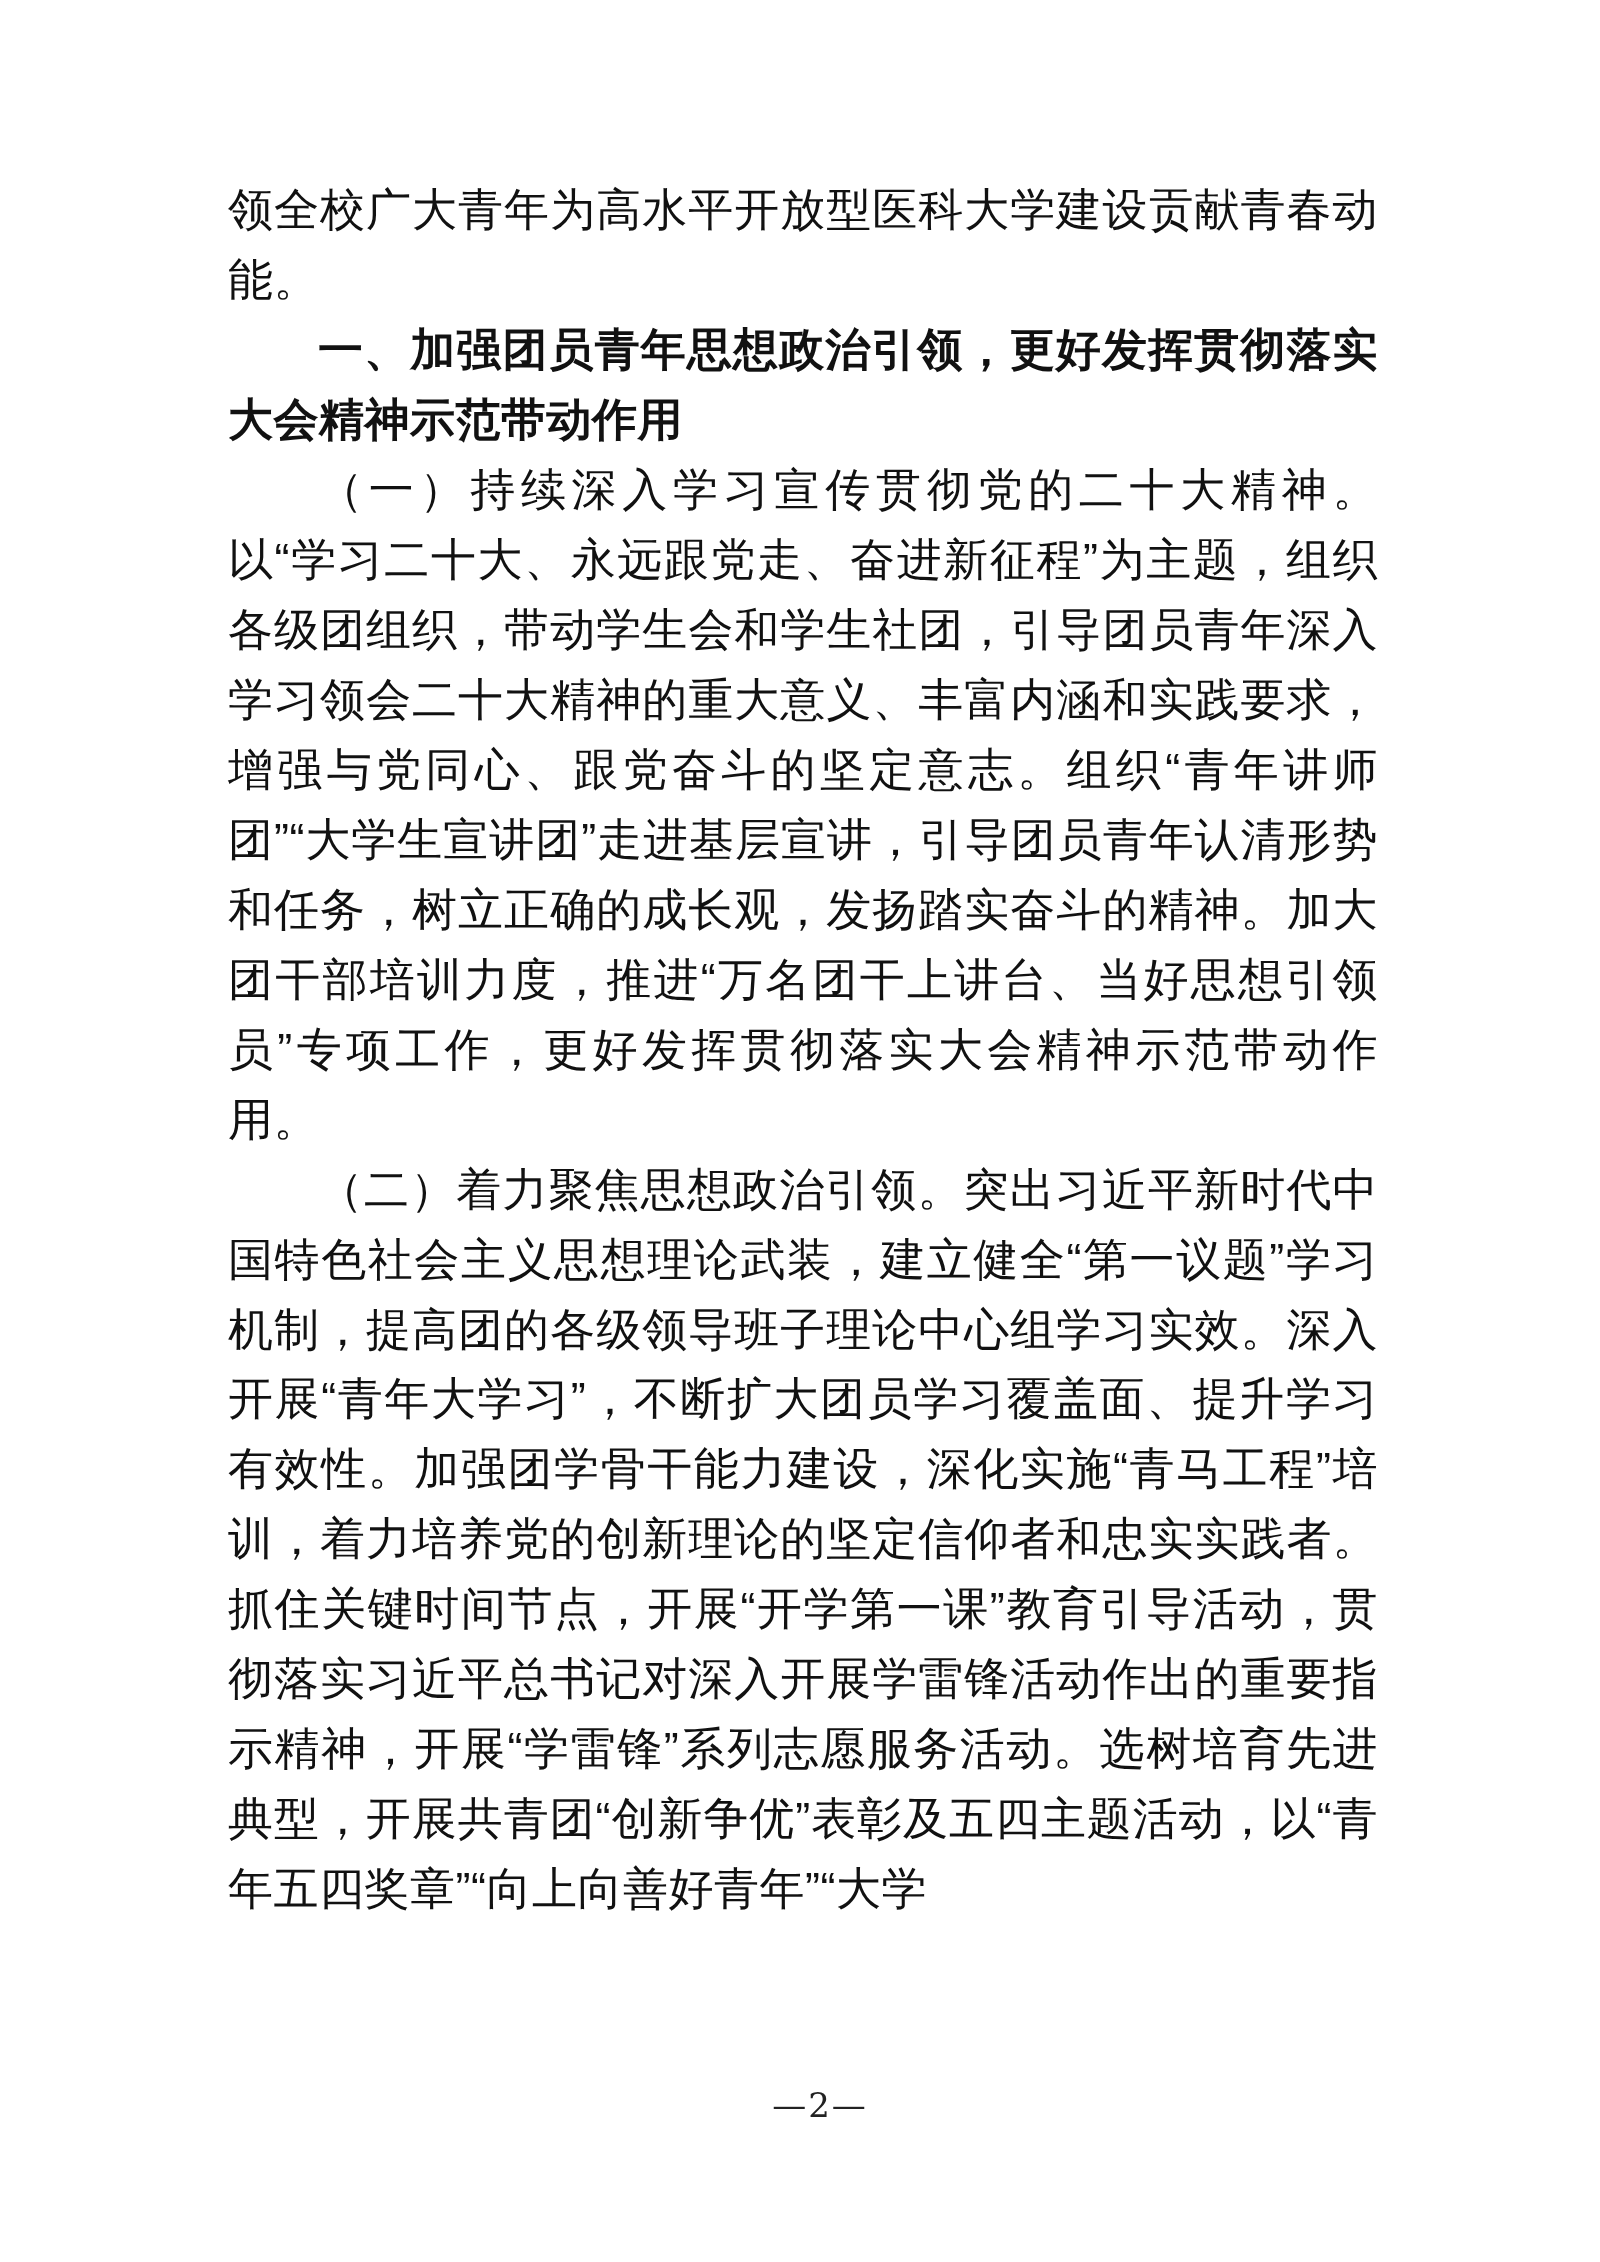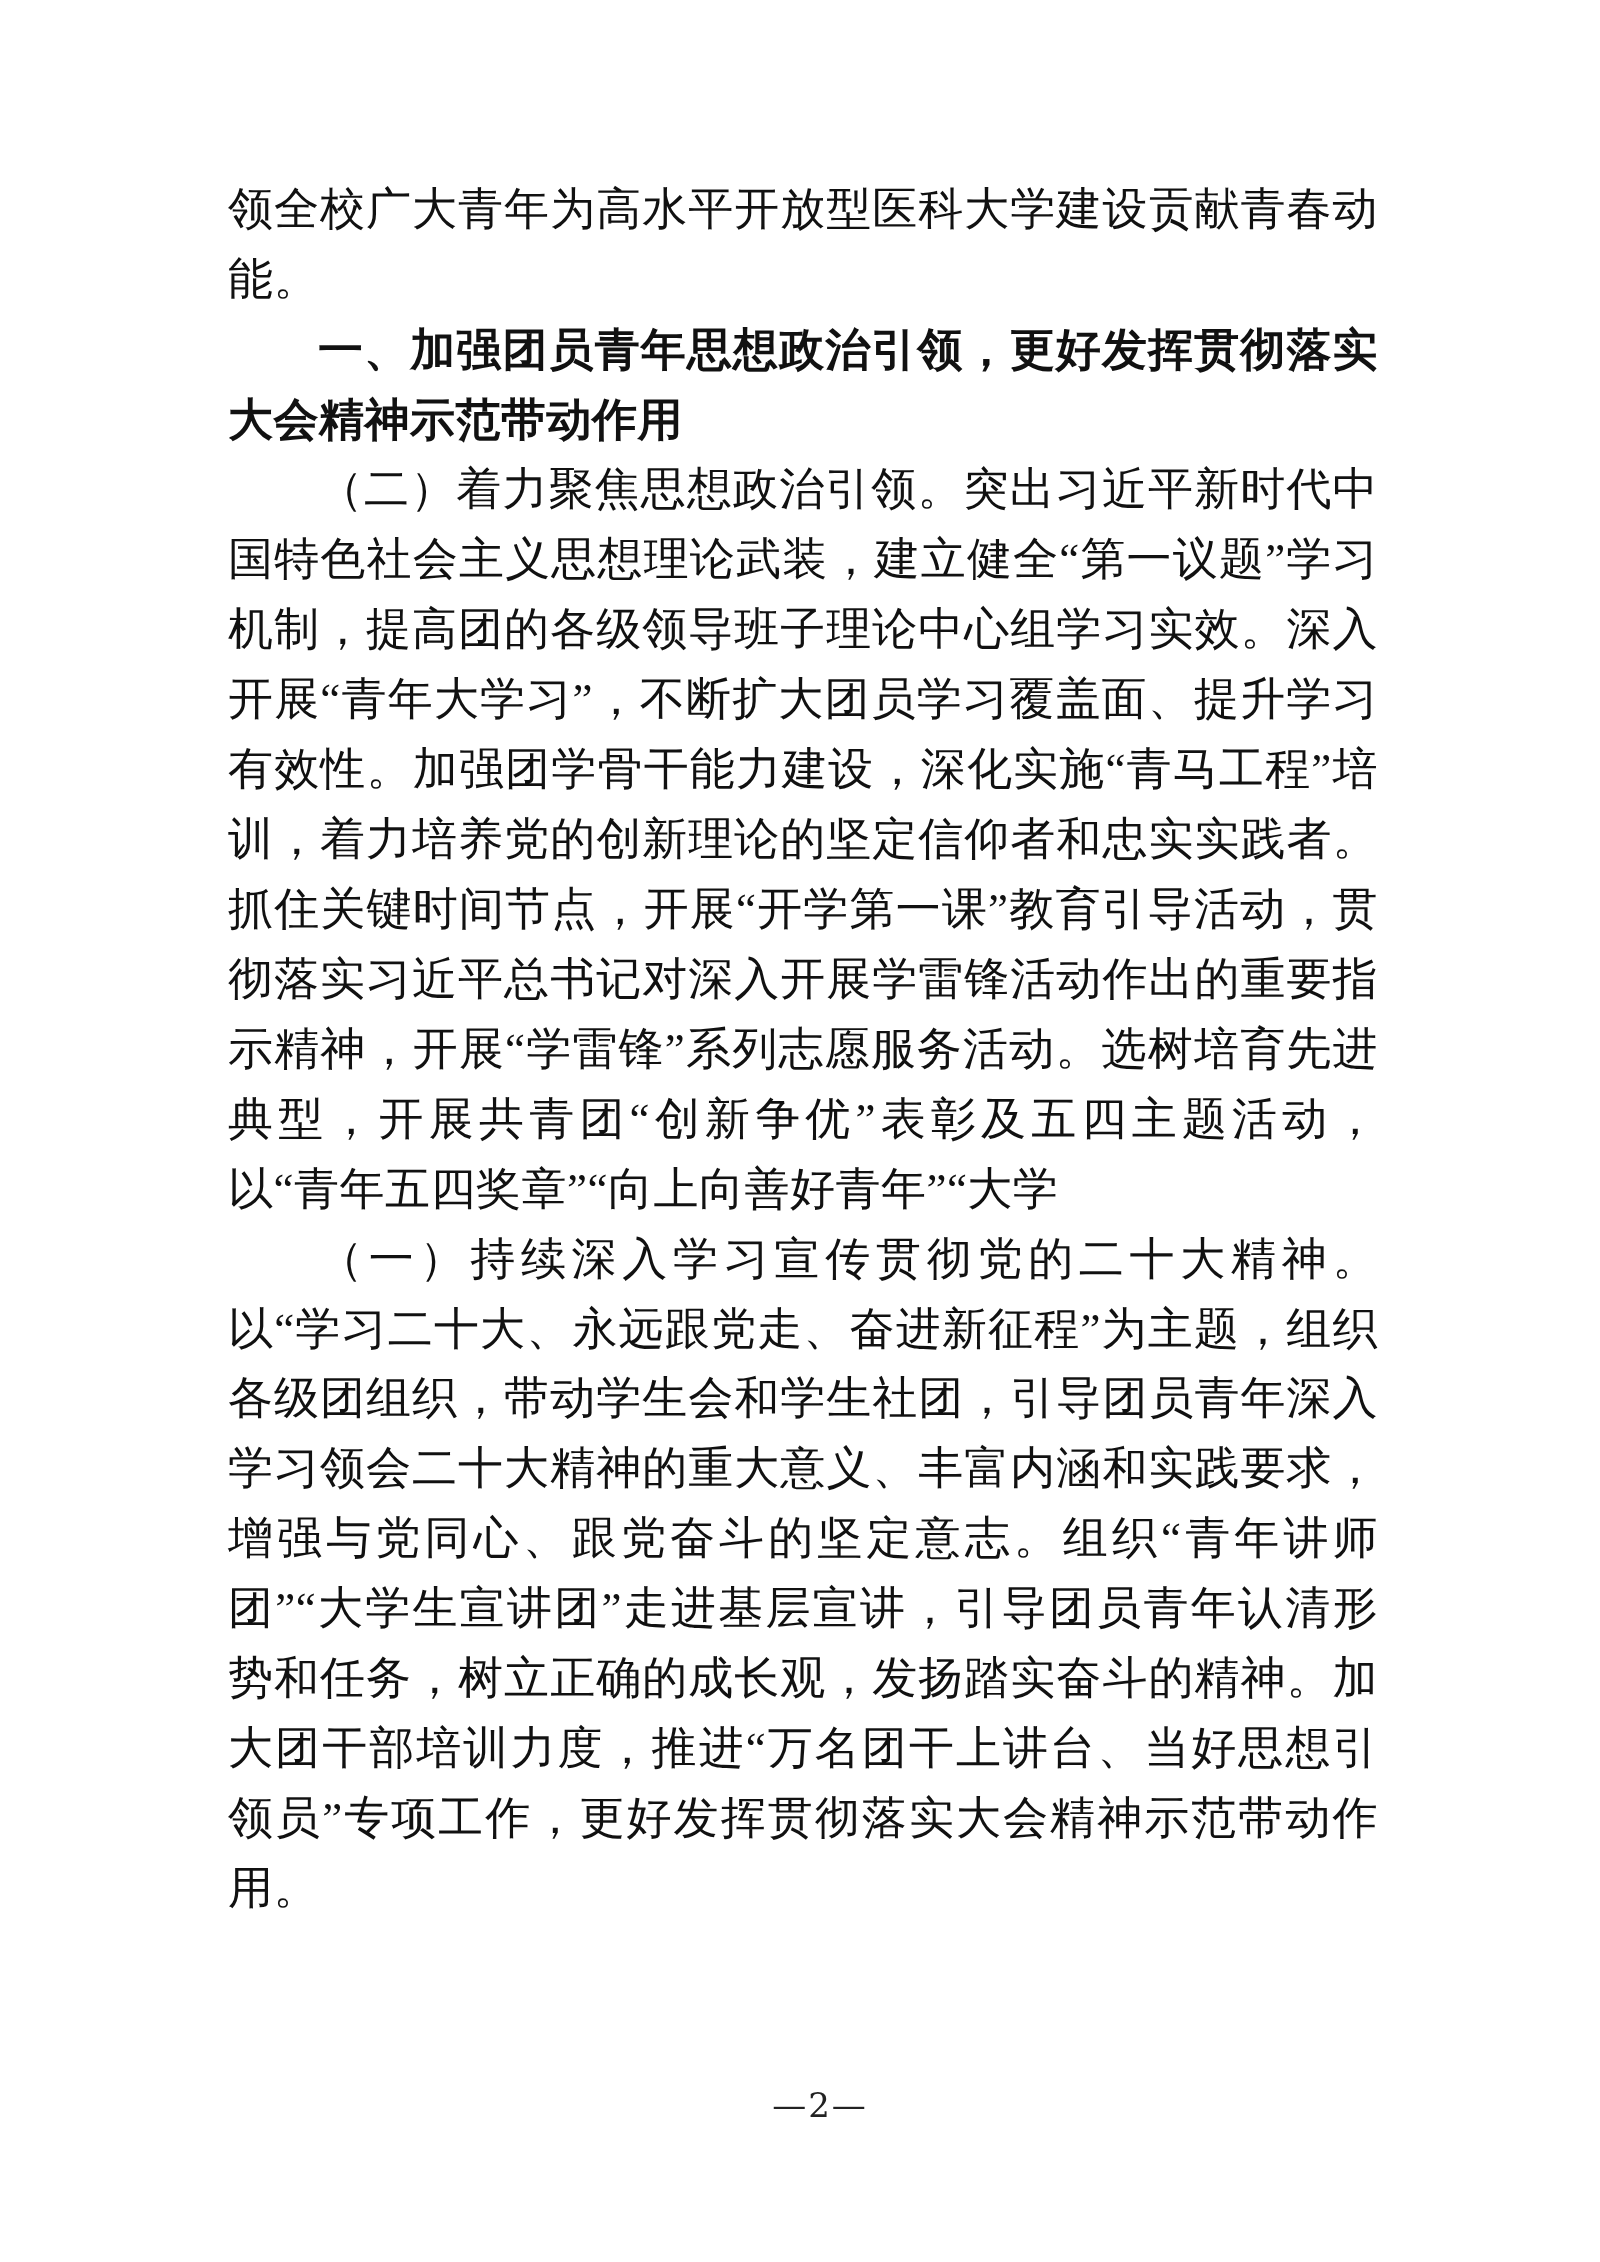--- a/index.html
+++ b/index.html
@@ -16,21 +16,21 @@
     box-sizing: border-box;
     overflow: hidden;
   }
   .content {
     position: absolute;
     left: 228px;
     top: 175px;
     width: 1150px;
   }
   .para {
-    font-family: Liberation Serif, serif;
+    font-family: Liberation Sans, sans-serif;
     font-size: 45px;
     line-height: 1.555;
     color: #111111;
     text-align: justify;
     text-justify: inter-ideograph;
     margin: 0 0 0 0;
     letter-spacing: 0.5px;
   }
   .para.indent {
     text-indent: 90px;
@@ -63,19 +63,19 @@
     padding-left: 40px;
   }
 </style>
 </head>
 <body>
 
 <div class="page">
   <div class="content">
     <p class="para">领全校广大青年为高水平开放型医科大学建设贡献青春动能。</p>
     <p class="heading">一、加强团员青年思想政治引领，更好发挥贯彻落实大会精神示范带动作用</p>
+    <p class="para indent">（一）持续深入学习宣传贯彻党的二十大精神。以“学习二十大、永远跟党走、奋进新征程”为主题，组织各级团组织，带动学生会和学生社团，引导团员青年深入学习领会二十大精神的重大意义、丰富内涵和实践要求，增强与党同心、跟党奋斗的坚定意志。组织“青年讲师团”“大学生宣讲团”走进基层宣讲，引导团员青年认清形势和任务，树立正确的成长观，发扬踏实奋斗的精神。加大团干部培训力度，推进“万名团干上讲台、当好思想引领员”专项工作，更好发挥贯彻落实大会精神示范带动作用。</p>
     <p class="para indent">（二）着力聚焦思想政治引领。突出习近平新时代中国特色社会主义思想理论武装，建立健全“第一议题”学习机制，提高团的各级领导班子理论中心组学习实效。深入开展“青年大学习”，不断扩大团员学习覆盖面、提升学习有效性。加强团学骨干能力建设，深化实施“青马工程”培训，着力培养党的创新理论的坚定信仰者和忠实实践者。抓住关键时间节点，开展“开学第一课”教育引导活动，贯彻落实习近平总书记对深入开展学雷锋活动作出的重要指示精神，开展“学雷锋”系列志愿服务活动。选树培育先进典型，开展共青团“创新争优”表彰及五四主题活动，以“青年五四奖章”“向上向善好青年”“大学</p>
-    <p class="para indent">（一）持续深入学习宣传贯彻党的二十大精神。以“学习二十大、永远跟党走、奋进新征程”为主题，组织各级团组织，带动学生会和学生社团，引导团员青年深入学习领会二十大精神的重大意义、丰富内涵和实践要求，增强与党同心、跟党奋斗的坚定意志。组织“青年讲师团”“大学生宣讲团”走进基层宣讲，引导团员青年认清形势和任务，树立正确的成长观，发扬踏实奋斗的精神。加大团干部培训力度，推进“万名团干上讲台、当好思想引领员”专项工作，更好发挥贯彻落实大会精神示范带动作用。</p>
   </div>
   <div class="footer">
     <span class="page-number-inner">—2—</span>
   </div>
 </div>
 
 </body></html>

